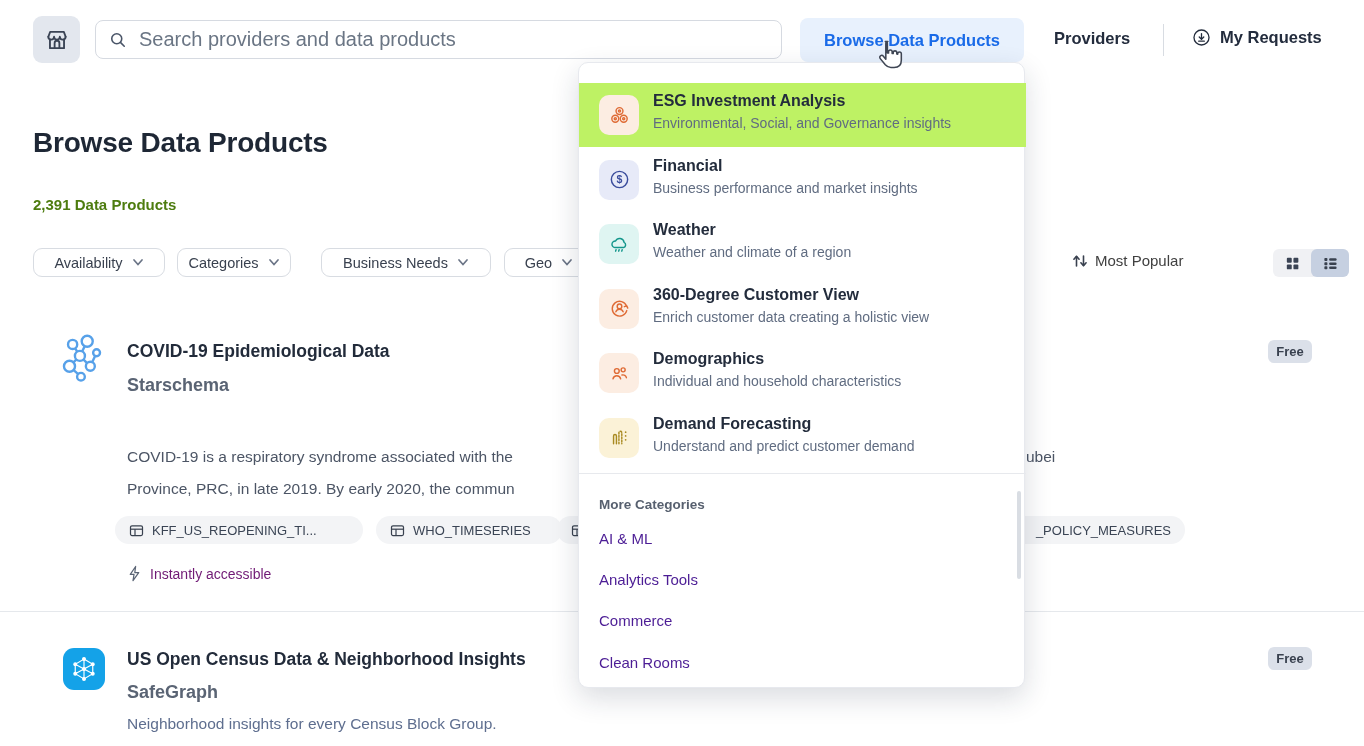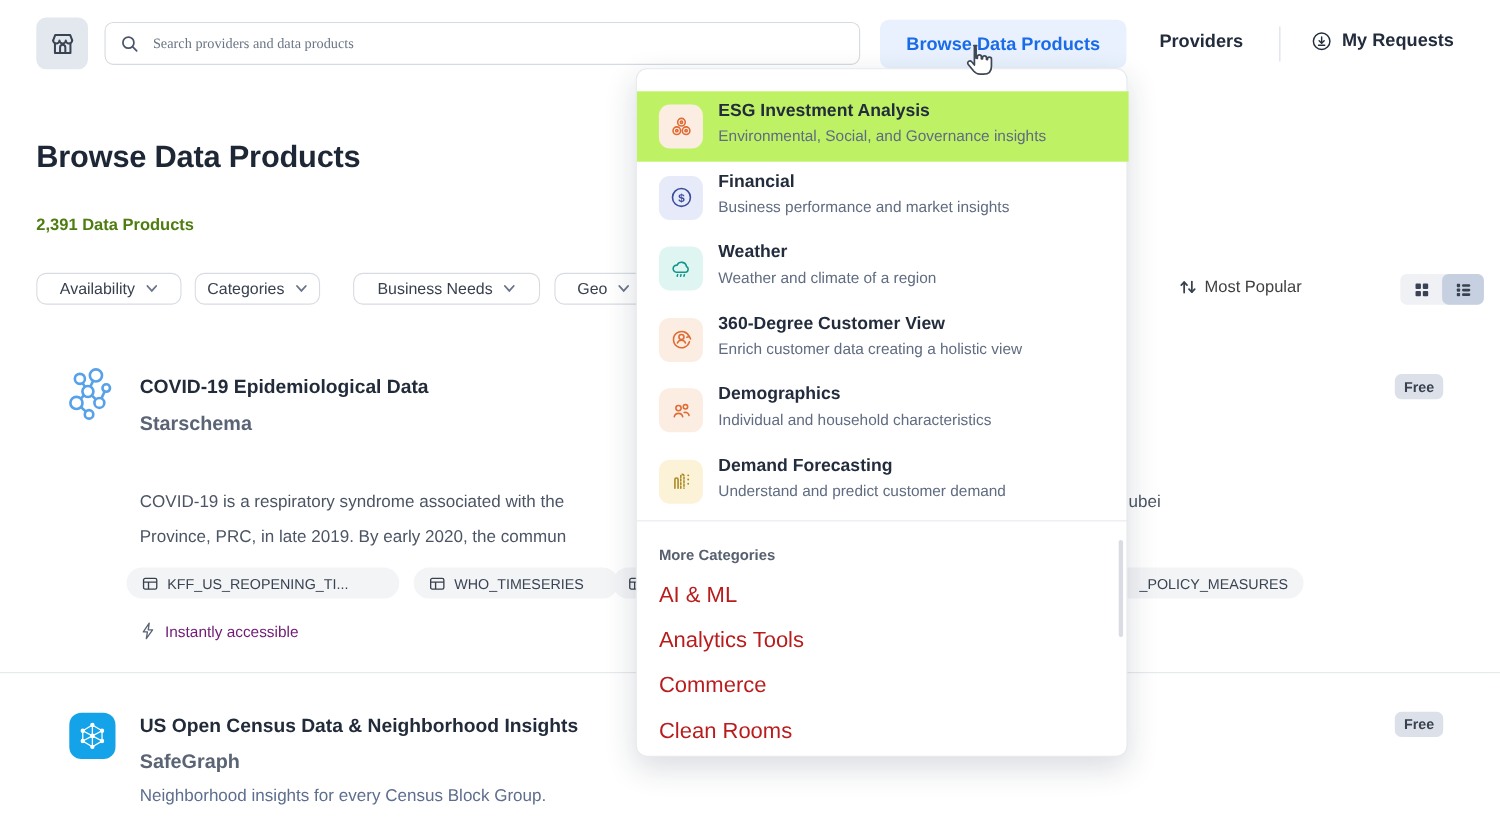--- a/index.html
+++ b/index.html
@@ -5,22 +5,22 @@
   html,body{margin:0;padding:0;background:#fff;}
   .stage{position:relative;width:1364px;height:746px;background:#ffffff;overflow:hidden;
          font-family:"Liberation Sans",sans-serif;color:#232C3D;}
   .abs{position:absolute;}
 
   
   .home-btn{left:33px;top:16px;width:47px;height:47px;background:#E3E7EE;border-radius:9px;
             display:flex;align-items:center;justify-content:center;cursor:pointer;}
   .searchbox{left:95px;top:20px;width:687px;height:39px;border:1px solid #D6DAE1;border-radius:8px;
              display:flex;align-items:center;padding:0 12px;box-sizing:border-box;background:#fff;}
-  .searchbox input{border:none;outline:none;flex:1;font-size:13px;margin-left:9px;color:#a16207;
-                   font-family:Liberation Serif, serif;background:transparent;}
+  .searchbox input{border:none;outline:none;flex:1;font-size:20px;margin-left:9px;color:#a16207;
+                   font-family:Liberation Sans, sans-serif;background:transparent;}
   .searchbox input::placeholder{color:#6A7584;}
   .nav-browse{left:800px;top:18px;width:224px;height:44px;background:#E8F1FD;border-radius:8px;
               display:flex;align-items:center;justify-content:center;font-size:16.5px;font-weight:600;
               color:#1A6BE8;cursor:pointer;}
   .nav-providers{left:1054px;top:29px;font-size:16.5px;font-weight:600;color:#232C3D;cursor:pointer;}
   .nav-divider{left:1163px;top:24px;width:1px;height:32px;background:#D8DCE2;}
   .nav-requests{left:1191px;top:27px;display:flex;align-items:center;gap:8px;font-size:16.5px;
                 font-weight:600;color:#232C3D;cursor:pointer;}
 
   
@@ -65,21 +65,21 @@
   .icon-box{position:absolute;left:20px;top:12px;width:40px;height:40px;border-radius:10px;
             display:flex;align-items:center;justify-content:center;}
   .ic-orange{background:#FCEDE2;color:#DF6B35;}
   .ic-navy{background:#E7EAF8;color:#3A4C9C;}
   .ic-teal{background:#DFF5F2;color:#13968B;}
   .ic-olive{background:#FBF2D7;color:#A98A21;}
   .ddi-title{position:absolute;left:74px;top:9px;font-size:16px;font-weight:700;color:#232C3C;}
   .ddi-sub{position:absolute;left:74px;top:32px;font-size:14px;color:#606C81;}
   .dd-hr{position:absolute;left:0;top:410px;width:447px;height:1px;background:#E7E9ED;}
   .dd-more{position:absolute;left:20px;top:434px;font-size:13.5px;font-weight:700;color:#57606F;}
-  .dd-link{position:absolute;left:20px;font-size:20px;color:#b91c1c;cursor:pointer;}
+  .dd-link{position:absolute;left:20px;font-size:15px;color:#4c1d95;cursor:pointer;}
   .dd-scroll{position:absolute;right:3px;top:428px;width:4px;height:88px;background:#D9DDE3;border-radius:2px;}
 
   .cursor{left:872px;top:38px;z-index:50;pointer-events:none;}
   svg{display:block;}
 </style>
 </head>
 <body>
 
 <div class="stage">
 

